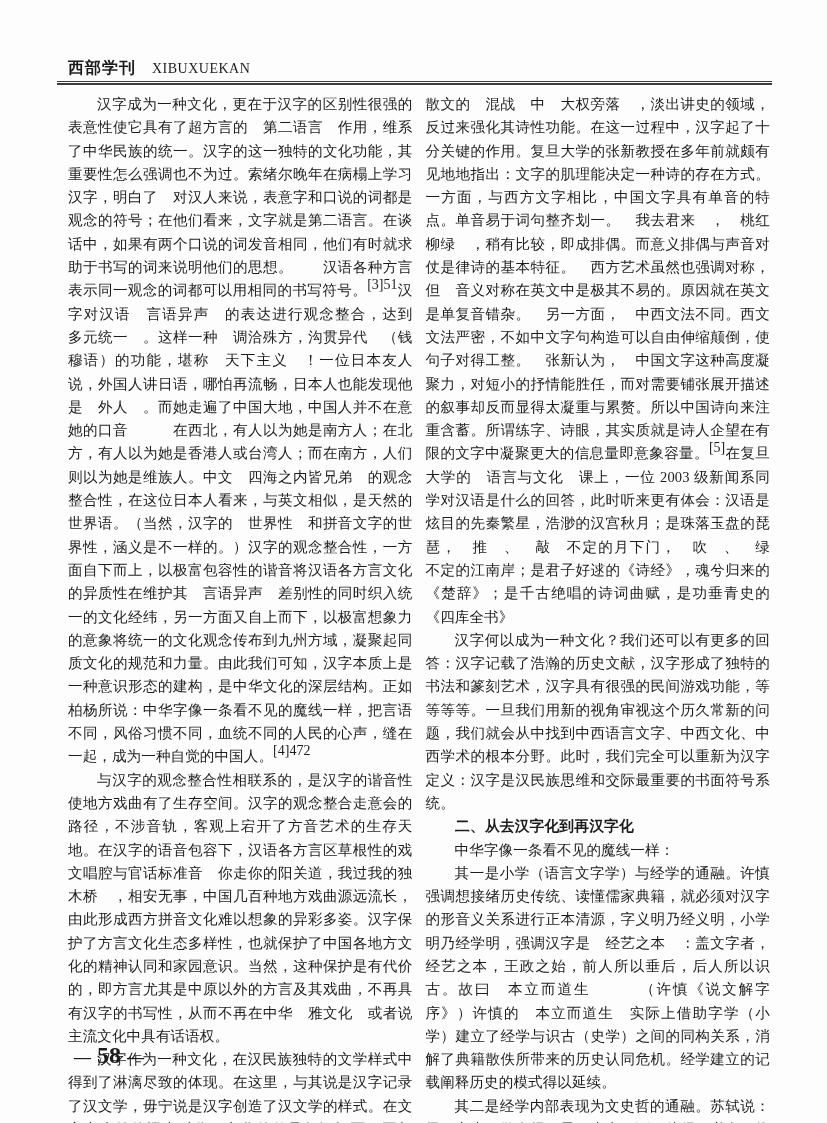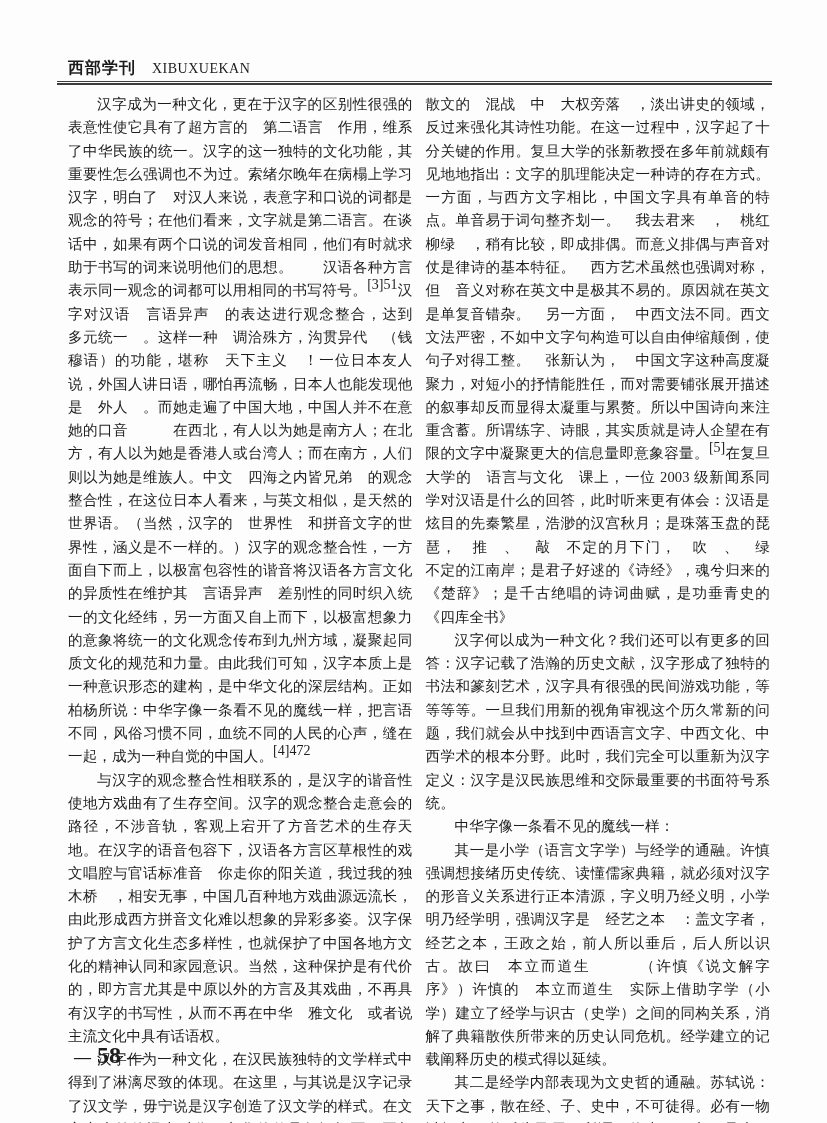--- a/index.html
+++ b/index.html
@@ -90,20 +90,21 @@
 
   <div class="content">
     <div class="col">
       <p class="para indent">汉字成为一种文化，更在于汉字的区别性很强的表意性使它具有了超方言的　第二语言　作用，维系了中华民族的统一。汉字的这一独特的文化功能，其重要性怎么强调也不为过。索绪尔晚年在病榻上学习汉字，明白了　对汉人来说，表意字和口说的词都是观念的符号；在他们看来，文字就是第二语言。在谈话中，如果有两个口说的词发音相同，他们有时就求助于书写的词来说明他们的思想。　　汉语各种方言表示同一观念的词都可以用相同的书写符号。<sup class="cite">[3]51</sup>汉字对汉语　言语异声　的表达进行观念整合，达到　多元统一　。这样一种　调洽殊方，沟贯异代　（钱穆语）的功能，堪称　天下主义　！一位日本友人说，外国人讲日语，哪怕再流畅，日本人也能发现他是　外人　。而她走遍了中国大地，中国人并不在意她的口音　　　在西北，有人以为她是南方人；在北方，有人以为她是香港人或台湾人；而在南方，人们则以为她是维族人。中文　四海之内皆兄弟　的观念整合性，在这位日本人看来，与英文相似，是天然的世界语。（当然，汉字的　世界性　和拼音文字的世界性，涵义是不一样的。）汉字的观念整合性，一方面自下而上，以极富包容性的谐音将汉语各方言文化的异质性在维护其　言语异声　差别性的同时织入统一的文化经纬，另一方面又自上而下，以极富想象力的意象将统一的文化观念传布到九州方域，凝聚起同质文化的规范和力量。由此我们可知，汉字本质上是一种意识形态的建构，是中华文化的深层结构。正如柏杨所说：中华字像一条看不见的魔线一样，把言语不同，风俗习惯不同，血统不同的人民的心声，缝在一起，成为一种自觉的中国人。<sup class="cite">[4]472</sup></p>
       <p class="para indent">与汉字的观念整合性相联系的，是汉字的谐音性使地方戏曲有了生存空间。汉字的观念整合走意会的路径，不涉音轨，客观上宕开了方音艺术的生存天地。在汉字的语音包容下，汉语各方言区草根性的戏文唱腔与官话标准音　你走你的阳关道，我过我的独木桥　，相安无事，中国几百种地方戏曲源远流长，由此形成西方拼音文化难以想象的异彩多姿。汉字保护了方言文化生态多样性，也就保护了中国各地方文化的精神认同和家园意识。当然，这种保护是有代价的，即方言尤其是中原以外的方言及其戏曲，不再具有汉字的书写性，从而不再在中华　雅文化　或者说主流文化中具有话语权。</p>
       <p class="para indent">汉字作为一种文化，在汉民族独特的文学样式中得到了淋漓尽致的体现。在这里，与其说是汉字记录了汉文学，毋宁说是汉字创造了汉文学的样式。在文字产生前的远古时代，文化的传承凭记忆而口耳相传。为便于记诵，韵文形式的歌舞成为一种　讲史　的仪式。闻一多解释　诗言志　之古义即一种历史叙事。然而，随着社会生活的复杂化，　韵文史　渐渐不堪记忆和叙事之重负，西方产生了散文化的叙事诗，而中国却是诗歌在与</p>
     </div>
     <div class="col">
       <p class="para">散文的　混战　中　大权旁落　，淡出讲史的领域，反过来强化其诗性功能。在这一过程中，汉字起了十分关键的作用。复旦大学的张新教授在多年前就颇有见地地指出：文字的肌理能决定一种诗的存在方式。一方面，与西方文字相比，中国文字具有单音的特点。单音易于词句整齐划一。　我去君来　，　桃红柳绿　，稍有比较，即成排偶。而意义排偶与声音对仗是律诗的基本特征。　西方艺术虽然也强调对称，但　音义对称在英文中是极其不易的。原因就在英文是单复音错杂。　另一方面，　中西文法不同。西文文法严密，不如中文字句构造可以自由伸缩颠倒，使句子对得工整。　张新认为，　中国文字这种高度凝聚力，对短小的抒情能胜任，而对需要铺张展开描述的叙事却反而显得太凝重与累赘。所以中国诗向来注重含蓄。所谓练字、诗眼，其实质就是诗人企望在有限的文字中凝聚更大的信息量即意象容量。<sup class="cite">[5]</sup>在复旦大学的　语言与文化　课上，一位 2003 级新闻系同学对汉语是什么的回答，此时听来更有体会：汉语是炫目的先秦繁星，浩渺的汉宫秋月；是珠落玉盘的琵琶，　推　、　敲　不定的月下门，　吹　、　绿　不定的江南岸；是君子好逑的《诗经》，魂兮归来的《楚辞》；是千古绝唱的诗词曲赋，是功垂青史的《四库全书》</p>
       <p class="para indent">汉字何以成为一种文化？我们还可以有更多的回答：汉字记载了浩瀚的历史文献，汉字形成了独特的书法和篆刻艺术，汉字具有很强的民间游戏功能，等等等等。一旦我们用新的视角审视这个历久常新的问题，我们就会从中找到中西语言文字、中西文化、中西学术的根本分野。此时，我们完全可以重新为汉字定义：汉字是汉民族思维和交际最重要的书面符号系统。</p>
+      <p class="para indent bold">二、从去汉字化到再汉字化</p>
       <p class="para indent">中华字像一条看不见的魔线一样：</p>
       <p class="para indent">其一是小学（语言文字学）与经学的通融。许慎强调想接绪历史传统、读懂儒家典籍，就必须对汉字的形音义关系进行正本清源，字义明乃经义明，小学明乃经学明，强调汉字是　经艺之本　：盖文字者，经艺之本，王政之始，前人所以垂后，后人所以识古。故曰　本立而道生　　　（许慎《说文解字序》）许慎的　本立而道生　实际上借助字学（小学）建立了经学与识古（史学）之间的同构关系，消解了典籍散佚所带来的历史认同危机。经学建立的记载阐释历史的模式得以延续。</p>
       <p class="para indent">其二是经学内部表现为文史哲的通融。苏轼说：天下之事，散在经、子、史中，不可徒得。必有一物以摄之，然后为己用。所谓一物者，　意　是也。（宋葛立方《韵语阳秋》）在我们看来，这　意　，就是汉字元编码为传统文史哲提供了统一的思想资源和表述方式。因此清代经学家章学诚在其《文史通义》开卷便宣称　《六经》皆史也　。经、史之所以相通，实际上基于汉字的表意思维</p>
     </div>
   </div>
 
   <div class="footer">
     <span class="dash">—</span><span class="num">58</span><span class="dash">—</span>
   </div>
 

